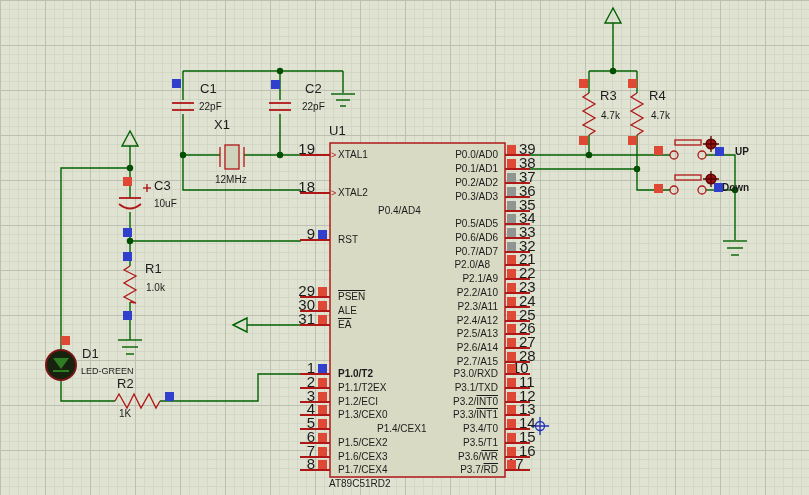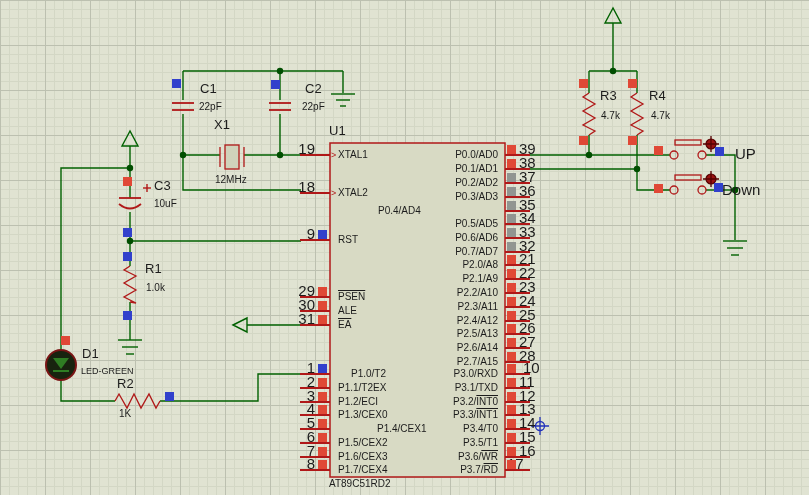--- a/index.html
+++ b/index.html
@@ -22,21 +22,21 @@
   }
   #wiring{position:absolute;left:0;top:0;}
   .wirestroke{stroke:var(--wire);stroke-width:1.4;fill:none;}
   .compstroke{stroke:var(--component);stroke-width:1.3;fill:none;}
   .plate{stroke:var(--component);stroke-width:1.8;fill:none;}
   .dot{fill:var(--junction);stroke:none;}
   .lbl{position:absolute;color:var(--text);white-space:nowrap;line-height:1.1;}
   .ref{font-size:13px;}
   .val{font-size:10px;}
   .small{font-size:9px;}
-  .netlbl{font-size:15px;}
+  .netlbl{font-size:10px;font-weight:bold;}
   .sq{position:absolute;width:9px;height:9px;}
   .sq.red{background:var(--square-red);}
   .sq.blue{background:var(--square-blue);}
   .sq.gray{background:var(--square-gray);}
   .pin-stub{position:absolute;height:1.5px;background:var(--component);}
   .pin-num{position:absolute;font-size:15px;color:var(--text);line-height:10px;height:10px;}
   .pin-name{position:absolute;font-size:10px;color:var(--text);line-height:12px;}
   .pin-clk{position:absolute;font-size:9px;color:var(--component);line-height:12px;}
   .ol{text-decoration:overline;}
 </style>
@@ -226,21 +226,21 @@
       <div class="pin-num" style="left: 271px; width: 44px; top: 300px; text-align: right;">30</div>
       <div class="sq red" style="left: 318px; top: 301px;"></div>
       <div class="pin-name" style="left: 338px; top: 305px;">ALE</div>
       <div class="pin-stub" style="left: 300px; top: 324px; width: 30px;"></div>
       <div class="pin-num" style="left: 271px; width: 44px; top: 314px; text-align: right;">31</div>
       <div class="sq red" style="left: 318px; top: 315px;"></div>
       <div class="pin-name" style="left: 338px; top: 319px;"><span class="ol">EA</span></div>
       <div class="pin-stub" style="left: 300px; top: 373px; width: 30px;"></div>
       <div class="pin-num" style="left: 271px; width: 44px; top: 363px; text-align: right;">1</div>
       <div class="sq blue" style="left: 318px; top: 364px;"></div>
-      <div class="pin-name" style="left: 351px; top: 368px;">P1.0/T2</div>
+      <div class="pin-name" style="left: 338px; top: 368px; font-weight: bold;">P1.0/T2</div>
       <div class="pin-stub" style="left: 300px; top: 387px; width: 30px;"></div>
       <div class="pin-num" style="left: 271px; width: 44px; top: 377px; text-align: right;">2</div>
       <div class="sq red" style="left: 318px; top: 378px;"></div>
       <div class="pin-name" style="left: 338px; top: 382px;">P1.1/T2EX</div>
       <div class="pin-stub" style="left: 300px; top: 401px; width: 30px;"></div>
       <div class="pin-num" style="left: 271px; width: 44px; top: 391px; text-align: right;">3</div>
       <div class="sq red" style="left: 318px; top: 392px;"></div>
       <div class="pin-name" style="left: 338px; top: 396px;">P1.2/ECI</div>
       <div class="pin-stub" style="left: 300px; top: 414px; width: 30px;"></div>
       <div class="pin-num" style="left: 271px; width: 44px; top: 404px; text-align: right;">4</div>
@@ -290,21 +290,21 @@
       <div class="pin-num" style="left: 519px; top: 227px;">33</div>
       <div class="sq gray" style="left: 507px; top: 228px;"></div>
       <div class="pin-name" style="left: 378px; width: 120px; top: 232px; text-align: right;">P0.6/AD6</div>
       <div class="pin-stub" style="left: 505px; top: 251px; width: 25px;"></div>
       <div class="pin-num" style="left: 519px; top: 241px;">32</div>
       <div class="sq gray" style="left: 507px; top: 242px;"></div>
       <div class="pin-name" style="left: 378px; width: 120px; top: 246px; text-align: right;">P0.7/AD7</div>
       <div class="pin-stub" style="left: 505px; top: 264px; width: 25px;"></div>
       <div class="pin-num" style="left: 519px; top: 254px;">21</div>
       <div class="sq red" style="left: 507px; top: 255px;"></div>
-      <div class="pin-name" style="left: 378px; width: 120px; top: 259px; text-align: right;">P2.0/A8</div>
+      <div class="pin-name" style="left: 370px; width: 120px; top: 259px; text-align: right;">P2.0/A8</div>
       <div class="pin-stub" style="left: 505px; top: 278px; width: 25px;"></div>
       <div class="pin-num" style="left: 519px; top: 268px;">22</div>
       <div class="sq red" style="left: 507px; top: 269px;"></div>
       <div class="pin-name" style="left: 378px; width: 120px; top: 273px; text-align: right;">P2.1/A9</div>
       <div class="pin-stub" style="left: 505px; top: 292px; width: 25px;"></div>
       <div class="pin-num" style="left: 519px; top: 282px;">23</div>
       <div class="sq red" style="left: 507px; top: 283px;"></div>
       <div class="pin-name" style="left: 378px; width: 120px; top: 287px; text-align: right;">P2.2/A10</div>
       <div class="pin-stub" style="left: 505px; top: 306px; width: 25px;"></div>
       <div class="pin-num" style="left: 519px; top: 296px;">24</div>
@@ -320,21 +320,21 @@
       <div class="pin-name" style="left: 378px; width: 120px; top: 328px; text-align: right;">P2.5/A13</div>
       <div class="pin-stub" style="left: 505px; top: 347px; width: 25px;"></div>
       <div class="pin-num" style="left: 519px; top: 337px;">27</div>
       <div class="sq red" style="left: 507px; top: 338px;"></div>
       <div class="pin-name" style="left: 378px; width: 120px; top: 342px; text-align: right;">P2.6/A14</div>
       <div class="pin-stub" style="left: 505px; top: 361px; width: 25px;"></div>
       <div class="pin-num" style="left: 519px; top: 351px;">28</div>
       <div class="sq red" style="left: 507px; top: 352px;"></div>
       <div class="pin-name" style="left: 378px; width: 120px; top: 356px; text-align: right;">P2.7/A15</div>
       <div class="pin-stub" style="left: 505px; top: 373px; width: 25px;"></div>
-      <div class="pin-num" style="left: 523px; top: 363px;">10</div>
+      <div class="pin-num" style="left: 512px; top: 363px;">10</div>
       <div class="sq red" style="left: 507px; top: 364px;"></div>
       <div class="pin-name" style="left: 378px; width: 120px; top: 368px; text-align: right;">P3.0/RXD</div>
       <div class="pin-stub" style="left: 505px; top: 387px; width: 25px;"></div>
       <div class="pin-num" style="left: 519px; top: 377px;">11</div>
       <div class="sq red" style="left: 507px; top: 378px;"></div>
       <div class="pin-name" style="left: 378px; width: 120px; top: 382px; text-align: right;">P3.1/TXD</div>
       <div class="pin-stub" style="left: 505px; top: 401px; width: 25px;"></div>
       <div class="pin-num" style="left: 519px; top: 391px;">12</div>
       <div class="sq red" style="left: 507px; top: 392px;"></div>
       <div class="pin-name" style="left: 378px; width: 120px; top: 396px; text-align: right;">P3.2/<span class="ol">INT0</span></div>

